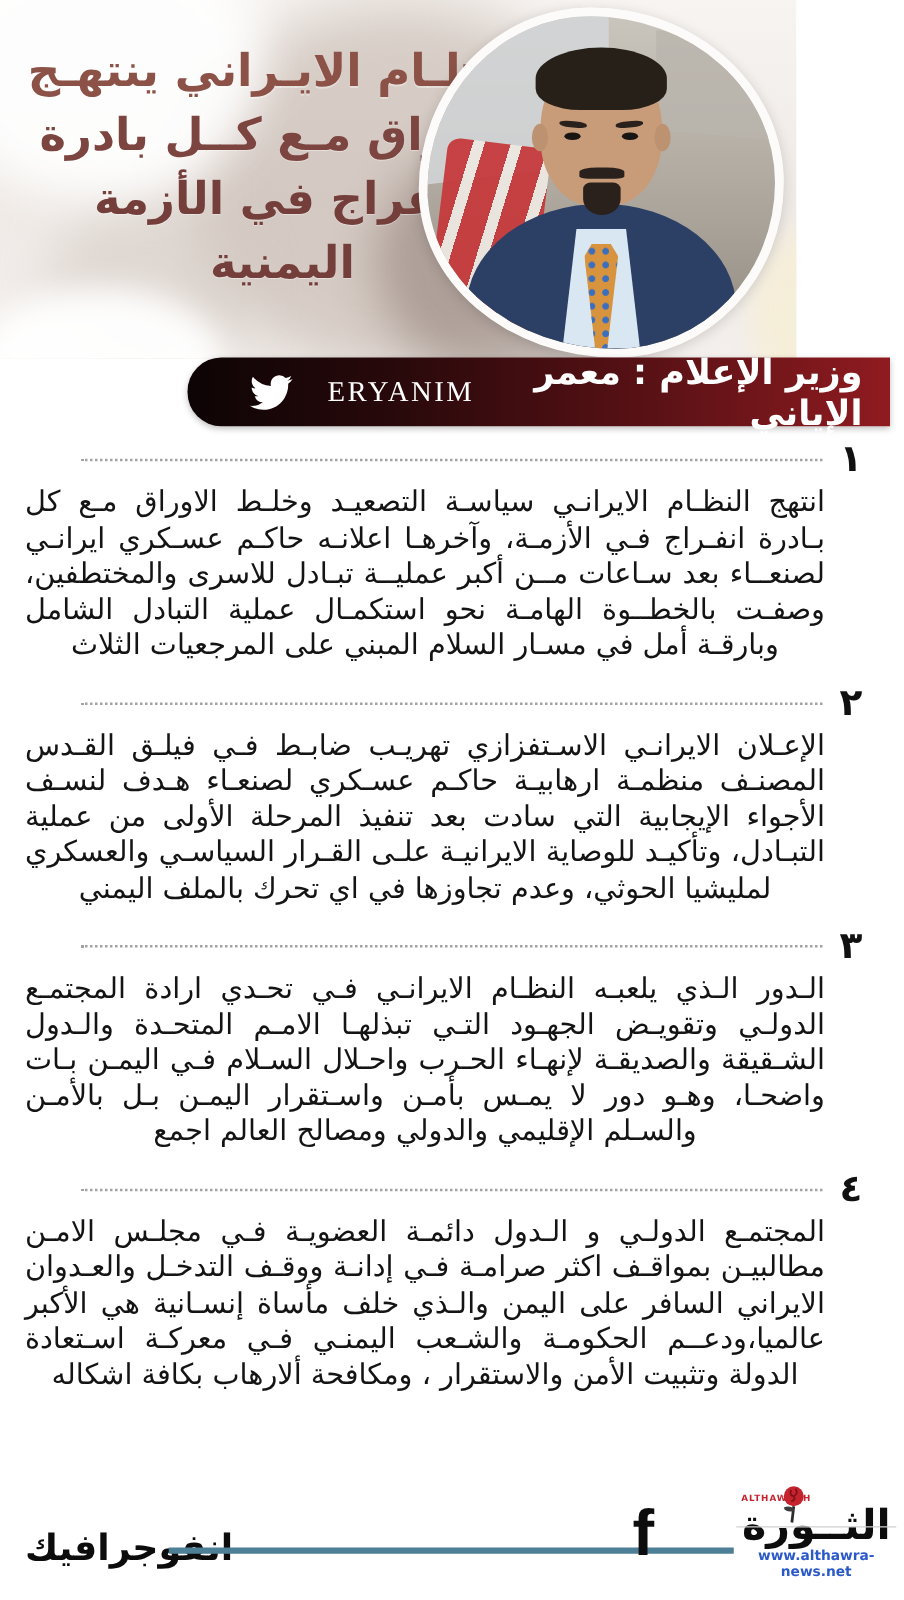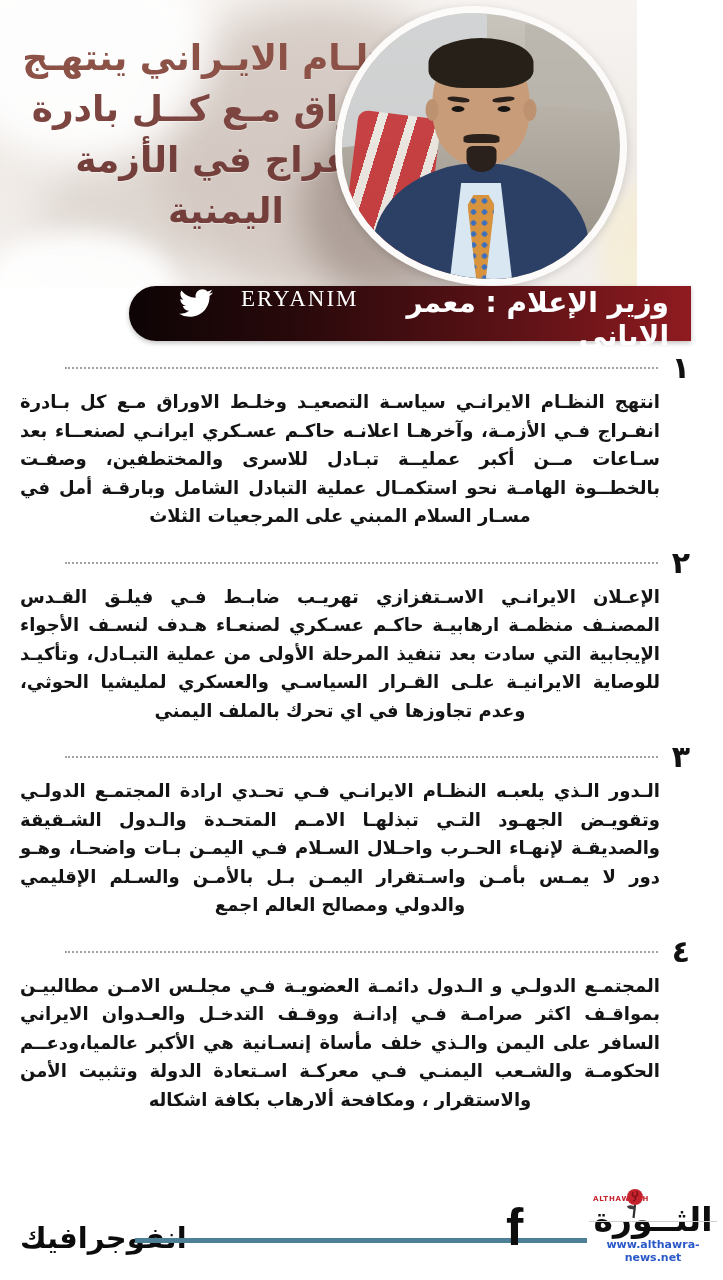--- a/index.html
+++ b/index.html
@@ -60,38 +60,38 @@
   .brow { position:absolute; top:52px; width:22px; height:5px; background:#2a211c; border-radius:40%; }
   .brow.l { left:15px; transform:rotate(6deg);} .brow.r { right:15px; transform:rotate(-6deg);}
   .eye { position:absolute; top:61px; width:13px; height:6px; background:#191512; border-radius:50%; }
   .eye.l { left:19px; } .eye.r { right:19px; }
   .moustache { position:absolute; left:50%; top:89px; transform:translateX(-50%);
                width:36px; height:9px; background:#2a211c; border-radius:40% 40% 20% 20%; }
   .goatee { position:absolute; left:50%; bottom:-7px; transform:translateX(-50%);
             width:30px; height:26px; background:#2a211c; border-radius:20% 20% 50% 50%; }
 
   
-  .banner { position:absolute; left:129px; top:286px; width:562px; height:55px;
-            border-radius:27px 0 0 27px; display:flex; 
+  .banner { position:absolute; left:150px; top:286px; width:562px; height:55px;
+            border-radius:27px 0 0 27px; display:flex; align-items:center;
             background:linear-gradient(90deg,#0d0405 0%,#29090b 30%,#5c1216 68%,#8f1b20 100%);
             box-shadow:0 2px 5px rgba(0,0,0,.25); }
   .tw-icon { width:42px; height:34px; margin-left:46px; flex:none; }
   .tw-icon svg { width:100%; height:100%; fill:#ffffff; }
   .handle { color:#ffffff; font-family:"Liberation Serif", serif; font-size:23px;
             letter-spacing:2px; margin-left:24px; }
   .btitle { margin-left:auto; margin-right:22px; direction:rtl; color:#ffffff;
             font-size:28px; font-weight:700; }
 
   
   .bodytext { position:absolute; top:351px; left:0; right:0; bottom:98px; direction:rtl; overflow:hidden; }
   .para { margin-bottom:15px; }
   .phead { display:flex; align-items:center; padding-right:33px; padding-left:65px; gap:14px; }
   .pnum { font-size:30px; font-weight:800; color:#111; line-height:34px; flex:none; }
   .pdots { flex:1; height:0; border-top:2px dotted #a2a2a2; }
-  .ptext { margin:3px 63px 0 20px; font-size:18px; font-weight:700; color:#141414;
+  .ptext { margin:3px 63px 0 20px; font-size:23px; font-weight:400; color:#141414;
            line-height:28.5px; text-align:justify; text-align-last:center; direction:rtl; }
 
   
   .footer { position:absolute; left:0; bottom:0; width:723px; height:96px; background:#ffffff; }
   .infog { position:absolute; left:20px; bottom:25px; font-size:29px; font-weight:800;
            color:#0c0c0c; direction:rtl; }
   .fline { position:absolute; left:135px; bottom:37px; width:452px; height:5px;
            background:#4d7f97; z-index:1; }
   .fb { position:absolute; left:506px; bottom:31px; z-index:2; font-size:52px; line-height:44px;
         font-weight:900; color:#0d0d0d; font-family:"Liberation Sans", sans-serif; }

